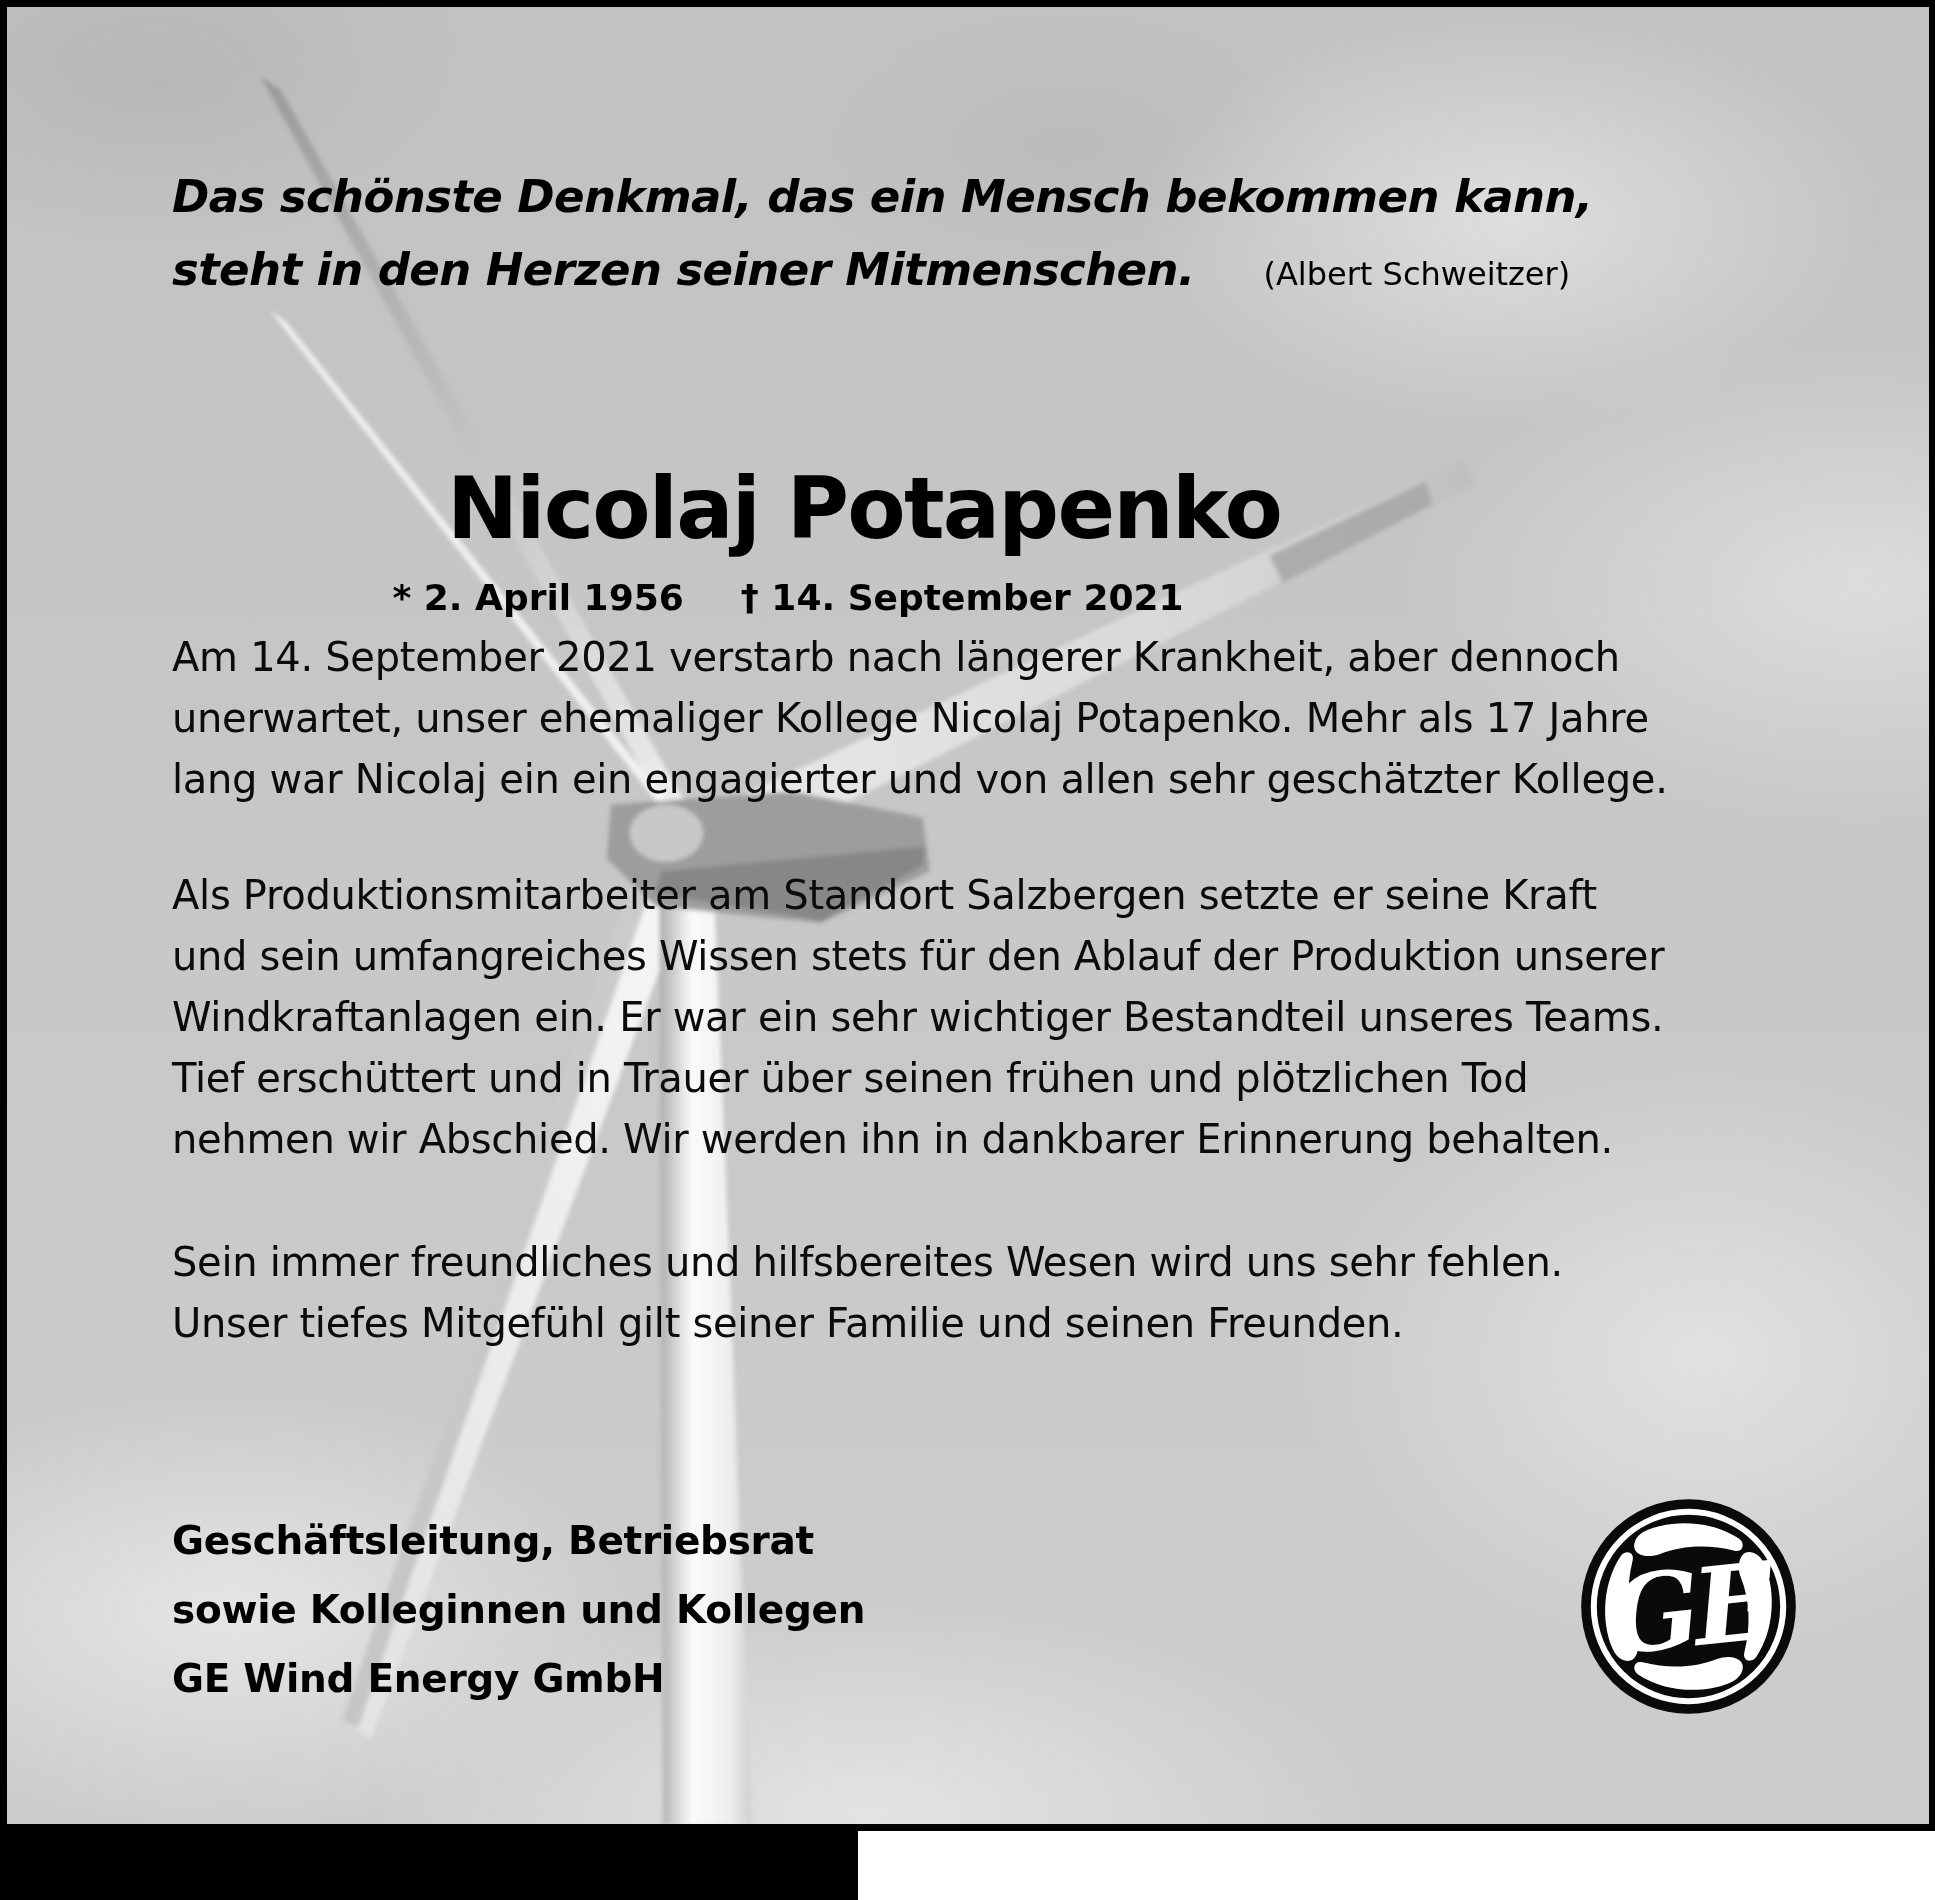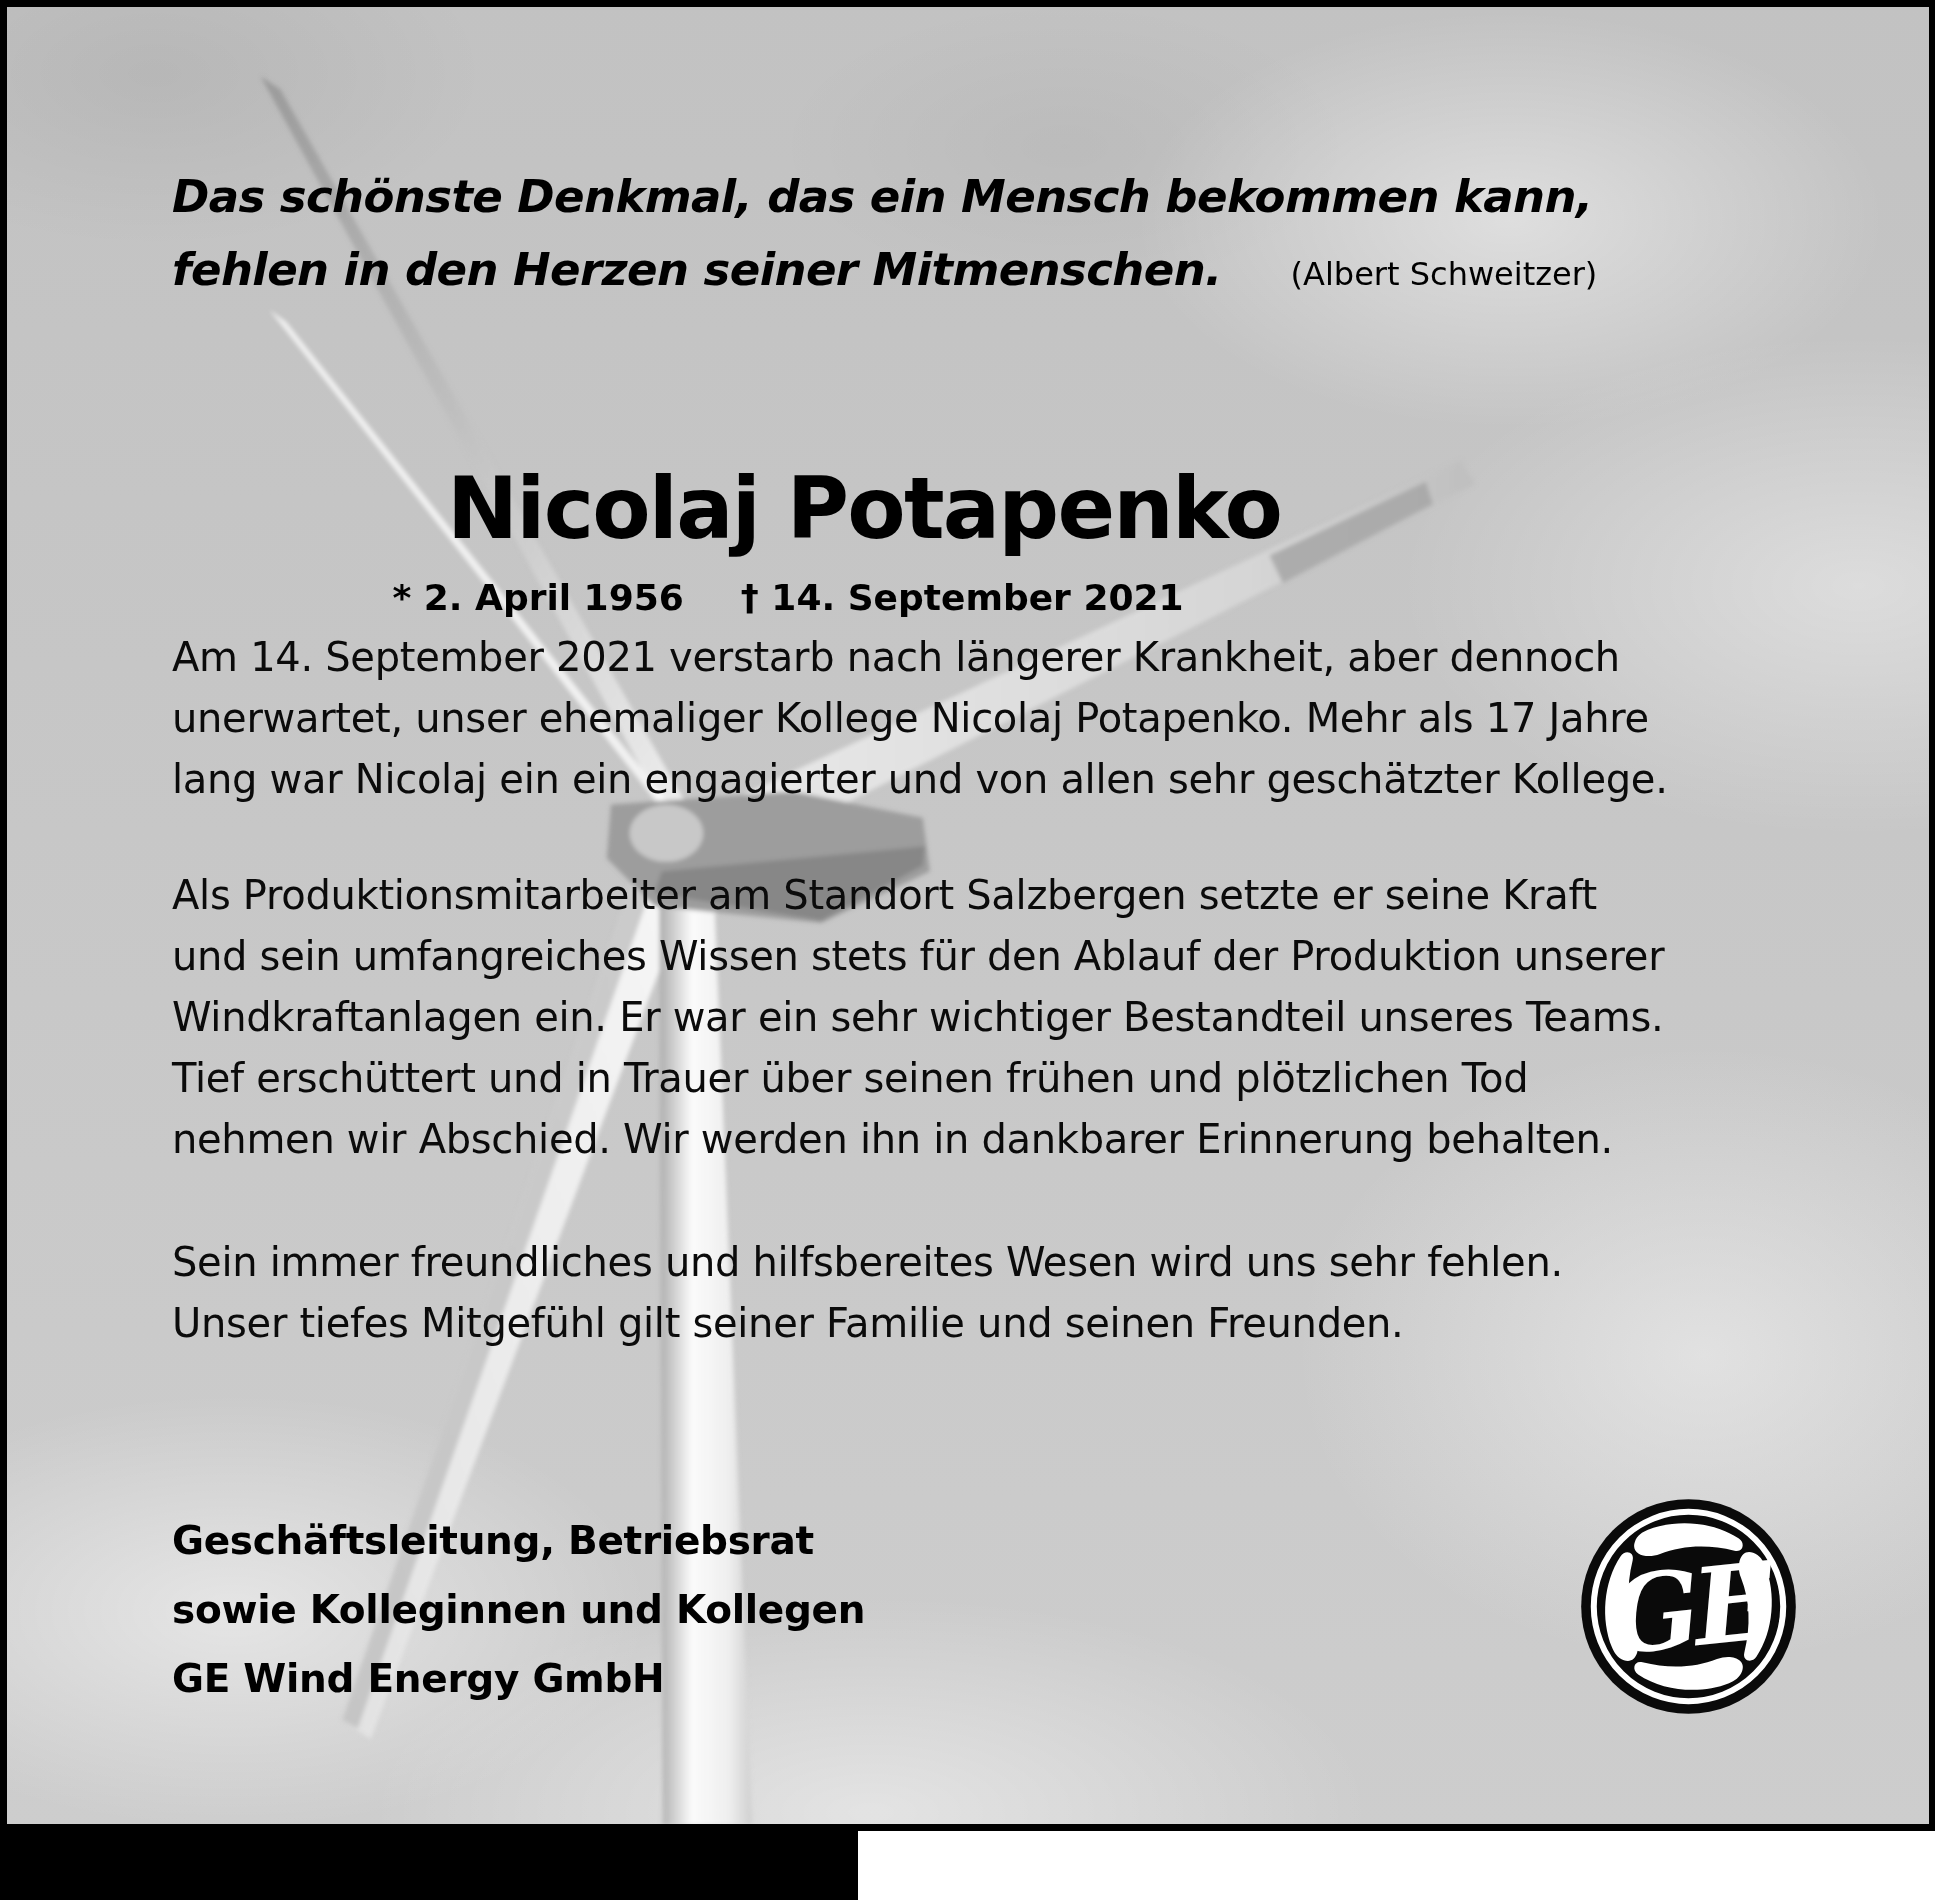--- a/index.html
+++ b/index.html
@@ -101,21 +101,21 @@
         <polygon points="1106,1495 1198,1495 1262,3062 1112,3062" fill="url(#towerG)"></polygon>
 
         <polygon points="1025,1350 1330,1328 1548,1372 1560,1462 1378,1548 1098,1520 1018,1440" fill="#9d9d9d"></polygon>
         <polygon points="1098,1498 1378,1545 1548,1452 1552,1420 1110,1462" fill="#878787"></polygon>
         <ellipse cx="1118" cy="1398" rx="62" ry="48" fill="#c8c8c8"></ellipse>
       </g>
     </svg>
 
     <div class="txt quote">
       <div>Das schönste Denkmal, das ein Mensch bekommen kann,</div>
-      <div><span>fehlen in den Herzen seiner Mitmenschen.</span><span class="attribution">(Albert Schweitzer)</span></div>
+      <div><span>steht in den Herzen seiner Mitmenschen.</span><span class="attribution">(Albert Schweitzer)</span></div>
     </div>
 
     <div class="txt name">Nicolaj Potapenko</div>
     <div class="txt dates"><span class="birth">* 2. April 1956</span><span class="death">† 14. September 2021</span></div>
 
     <div class="txt para p1">
       <div>Am 14. September 2021 verstarb nach längerer Krankheit, aber dennoch</div>
       <div>unerwartet, unser ehemaliger Kollege Nicolaj Potapenko. Mehr als 17 Jahre</div>
       <div>lang war Nicolaj ein ein engagierter und von allen sehr geschätzter Kollege.</div>
     </div>

